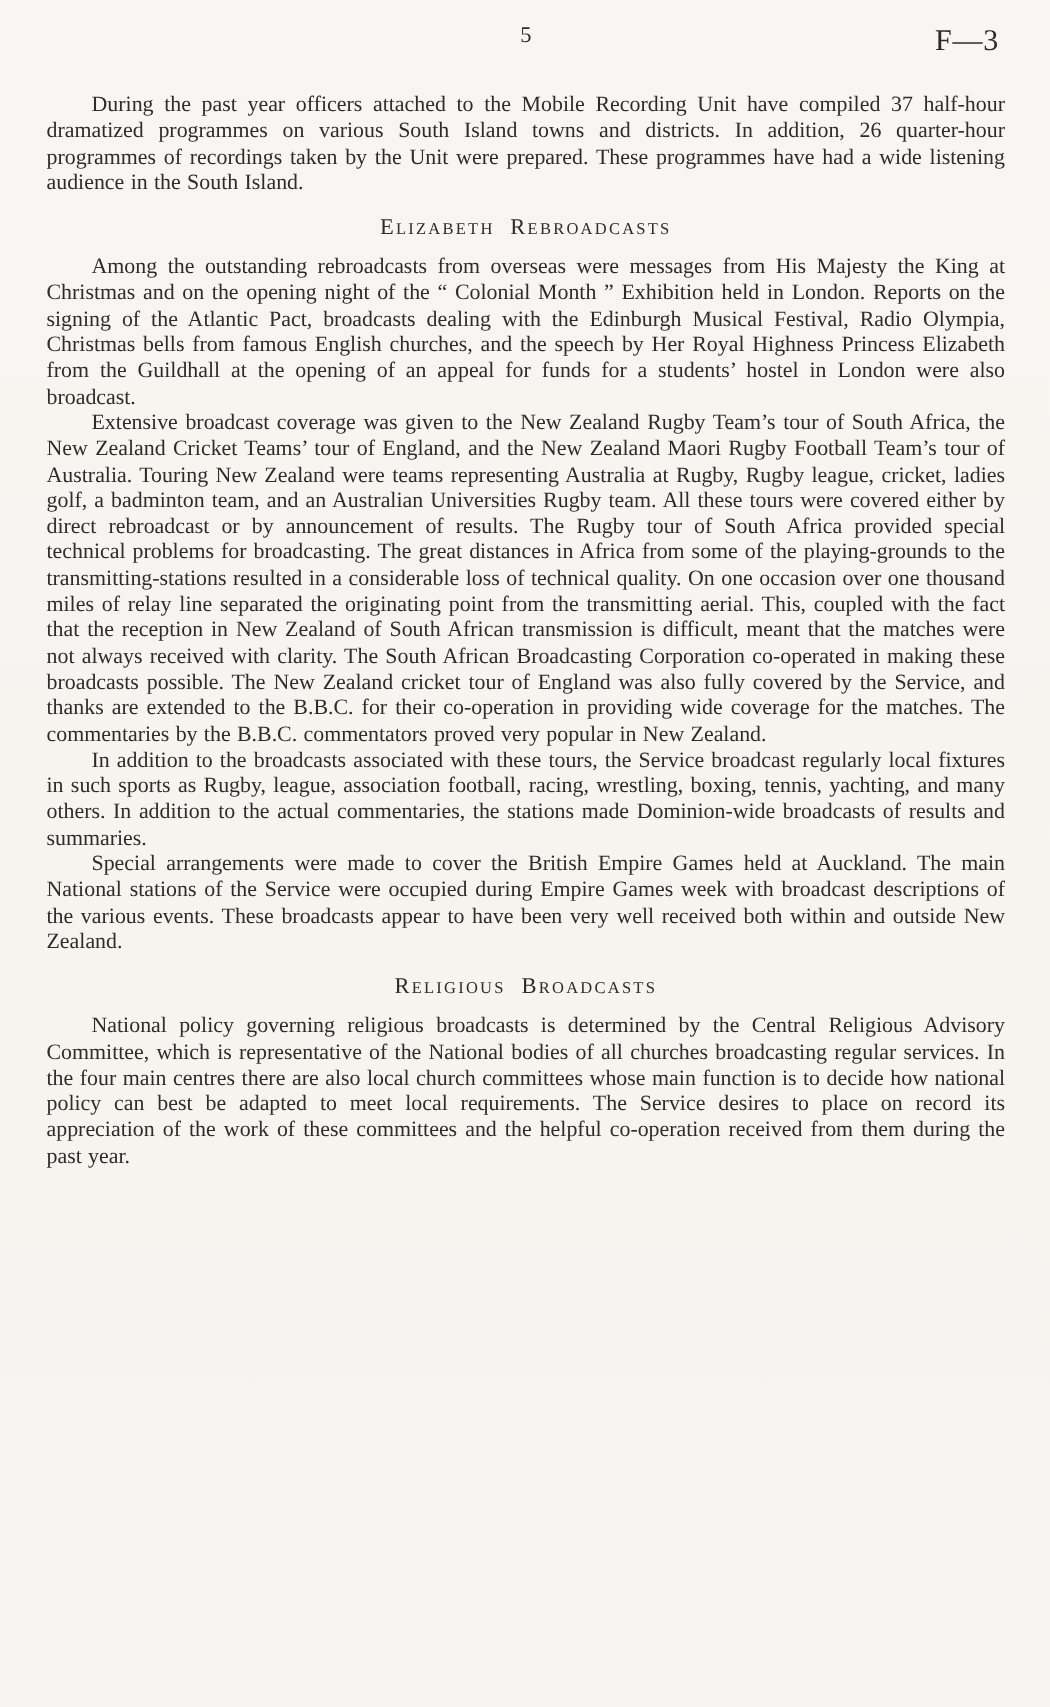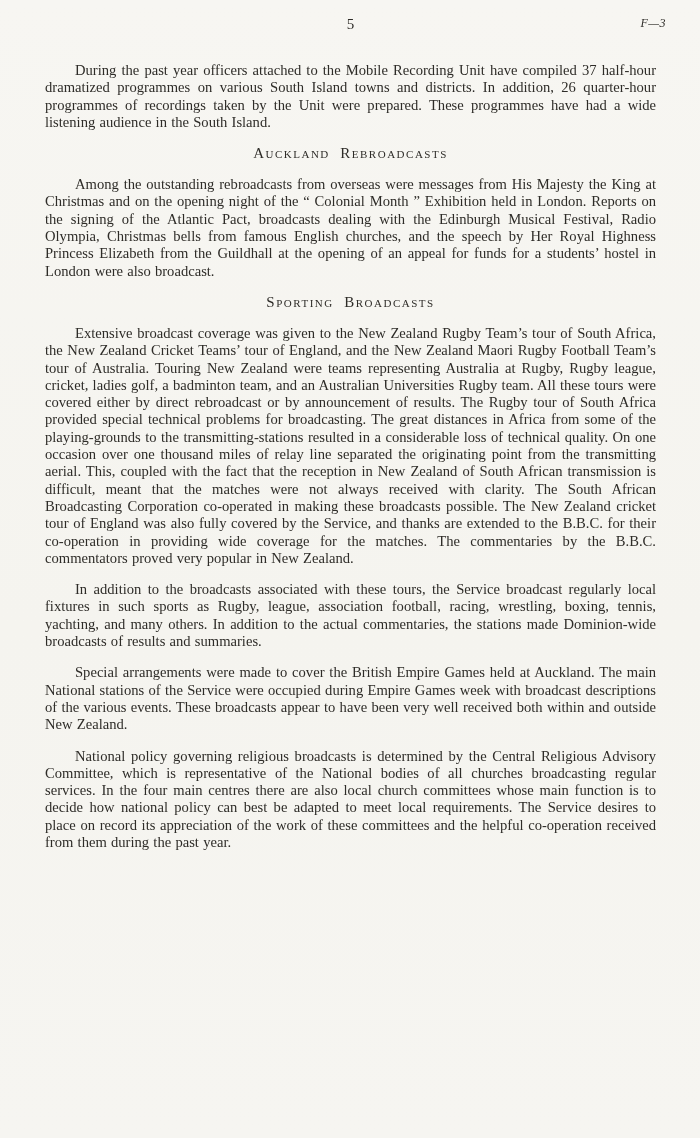--- a/index.html
+++ b/index.html
@@ -28,26 +28,25 @@
     position: absolute;
     left: 0;
     right: 0;
     text-align: center;
     font-size: 15px;
   }
   .folio {
     position: absolute;
     right: 4px;
     top: 0;
-    font-size: 12px;
+    font-size: 20px;
     letter-spacing: 0.5px;
-    font-style: italic;
   }
   .body-text p {
-    margin: 14px;
+    margin: 0;
     text-indent: 30px;
     text-align: justify;
     font-size: 14.6px;
     line-height: 17.3px;
     word-spacing: 0.04em;
     font-family: Liberation Serif, serif;
   }
   .section-heading {
     margin: 13px 0 9px 0;
     text-align: center;
@@ -66,25 +65,25 @@
 
   <div class="page-header">
     <span class="page-number">5</span>
     <span class="folio">F—3</span>
   </div>
 
   <div class="body-text">
 
     <p>During the past year officers attached to the Mobile Recording Unit have compiled 37 half-hour dramatized programmes on various South Island towns and districts.  In addition, 26 quarter-hour programmes of recordings taken by the Unit were prepared.  These programmes have had a wide listening audience in the South Island.</p>
 
-    <h2 class="section-heading">Auckland Rebroadcasts</h2>
+    <h2 class="section-heading">Elizabeth Rebroadcasts</h2>
     <p>Among the outstanding rebroadcasts from overseas were messages from His Majesty the King at Christmas and on the opening night of the “ Colonial Month ” Exhibition held in London.  Reports on the signing of the Atlantic Pact, broadcasts dealing with the Edinburgh Musical Festival, Radio Olympia, Christmas bells from famous English churches, and the speech by Her Royal Highness Princess Elizabeth from the Guildhall at the opening of an appeal for funds for a students’ hostel in London were also broadcast.</p>
 
-    <h2 class="section-heading">Sporting Broadcasts</h2>
     <p>Extensive broadcast coverage was given to the New Zealand Rugby Team’s tour of South Africa, the New Zealand Cricket Teams’ tour of England, and the New Zealand Maori Rugby Football Team’s tour of Australia.  Touring New Zealand were teams representing Australia at Rugby, Rugby league, cricket, ladies golf, a badminton team, and an Australian Universities Rugby team.  All these tours were covered either by direct rebroadcast or by announcement of results.  The Rugby tour of South Africa provided special technical problems for broadcasting.  The great distances in Africa from some of the playing-grounds to the transmitting-stations resulted in a considerable loss of technical quality.  On one occasion over one thousand miles of relay line separated the originating point from the transmitting aerial.  This, coupled with the fact that the reception in New Zealand of South African transmission is difficult, meant that the matches were not always received with clarity.  The South African Broadcasting Corporation co-operated in making these broadcasts possible.  The New Zealand cricket tour of England was also fully covered by the Service, and thanks are extended to the B.B.C. for their co-operation in providing wide coverage for the matches.  The commentaries by the B.B.C. commentators proved very popular in New Zealand.</p>
     <p>In addition to the broadcasts associated with these tours, the Service broadcast regularly local fixtures in such sports as Rugby, league, association football, racing, wrestling, boxing, tennis, yachting, and many others.  In addition to the actual commentaries, the stations made Dominion-wide broadcasts of results and summaries.</p>
     <p>Special arrangements were made to cover the British Empire Games held at Auckland. The main National stations of the Service were occupied during Empire Games week with broadcast descriptions of the various events.  These broadcasts appear to have been very well received both within and outside New Zealand.</p>
 
+    <h2 class="section-heading">Religious Broadcasts</h2>
     <p>National policy governing religious broadcasts is determined by the Central Religious Advisory Committee, which is representative of the National bodies of all churches broadcasting regular services.  In the four main centres there are also local church committees whose main function is to decide how national policy can best be adapted to meet local requirements.  The Service desires to place on record its appreciation of the work of these committees and the helpful co-operation received from them during the past year.</p>
 
   </div>
 
 </div>
 
 </body></html>

